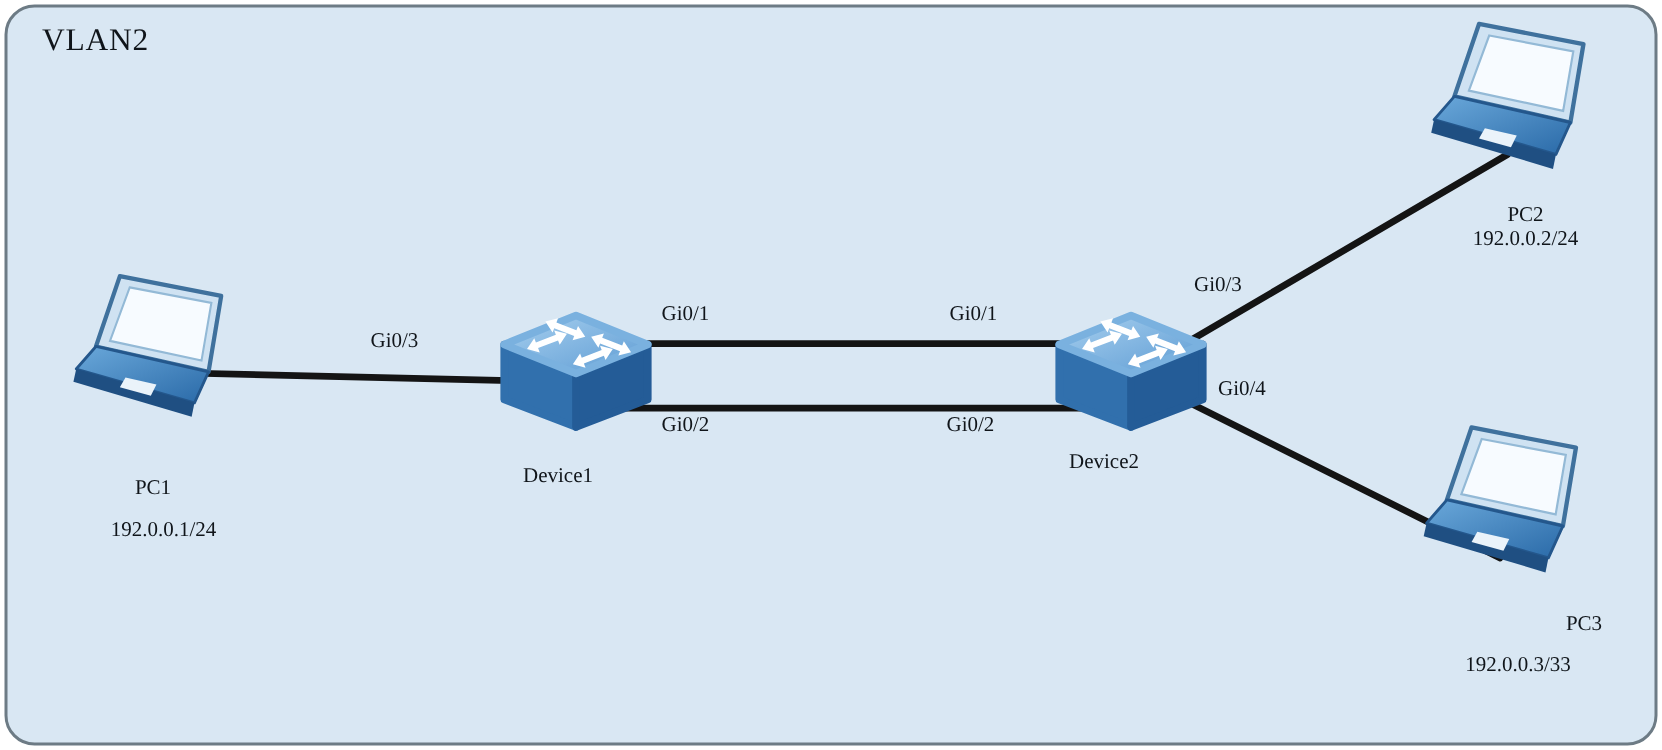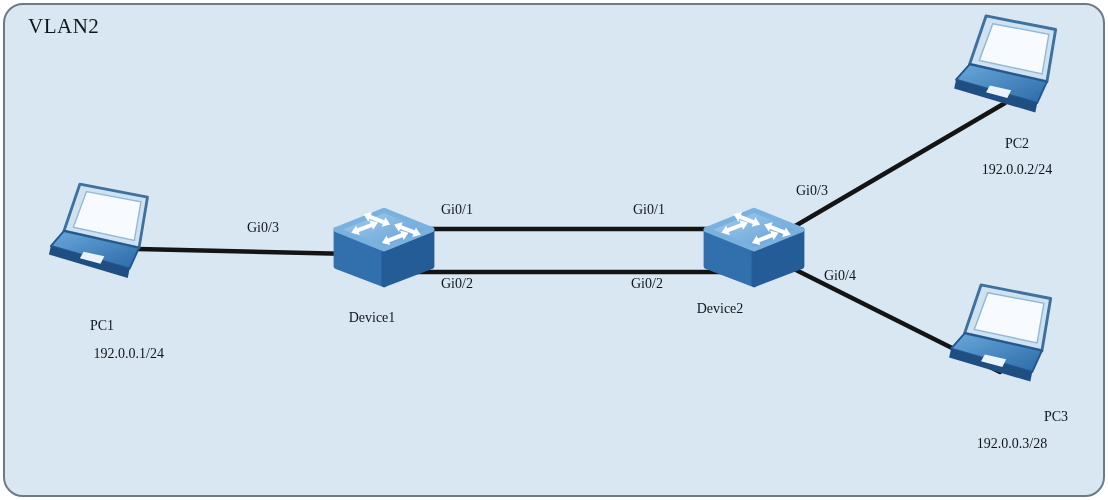--- a/index.html
+++ b/index.html
@@ -78,31 +78,31 @@
 
   <svg class="node-icon" style="left:953px; top:14px;" width="126" height="116" viewBox="0 0 130 120">
       <use href="#icon-laptop"></use>
     </svg>
 
   <svg class="node-icon" style="left:948px; top:283px;" width="126" height="116" viewBox="0 0 130 120">
       <use href="#icon-laptop"></use>
     </svg>
 
   <div class="label center" style="left:22px;  top:318px; width:160px;">PC1</div>
-  <div class="label center" style="left:4px;  top:346px; width:160px;text-align:right;">192.0.0.1/24</div>
+  <div class="label center" style="left:29px;  top:346px; width:160px;">192.0.0.1/24</div>
 
   <div class="label center" style="left:312px; top:297px; width:120px;margin-top:13px;">Device1</div>
-  <div class="label center" style="left:660px; top:301px; width:120px;">Device2</div>
+  <div class="label center" style="left:676px; top:301px; width:120px;">Device2</div>
 
   <div class="label center" style="left:957px; top:136px; width:120px;">PC2</div>
-  <div class="label center" style="left:942px; top:162px; width:150px;">192.0.0.2/24</div>
+  <div class="label center" style="left:942px; top:152px; width:150px;">192.0.0.2/24</div>
 
   <div class="label center" style="left:996px; top:409px; width:120px;">PC3</div>
-  <div class="label center" style="left:937px; top:436px; width:150px;">192.0.0.3/28</div>
+  <div class="label center" style="left:937px; top:436px; width:150px;">192.0.0.3/33</div>
 
   <div class="label" style="left:247px; top:220px;">Gi0/3</div>
   <div class="label" style="left:441px; top:202px;">Gi0/1</div>
   <div class="label" style="left:633px; top:202px;">Gi0/1</div>
   <div class="label" style="left:441px; top:276px;">Gi0/2</div>
   <div class="label" style="left:631px; top:276px;">Gi0/2</div>
   <div class="label" style="left:796px; top:183px;">Gi0/3</div>
-  <div class="label" style="left:812px; top:268px;margin-left:12px;">Gi0/4</div>
+  <div class="label" style="left:812px; top:252px;">Gi0/4</div>
 </div>
 
 </body></html>

